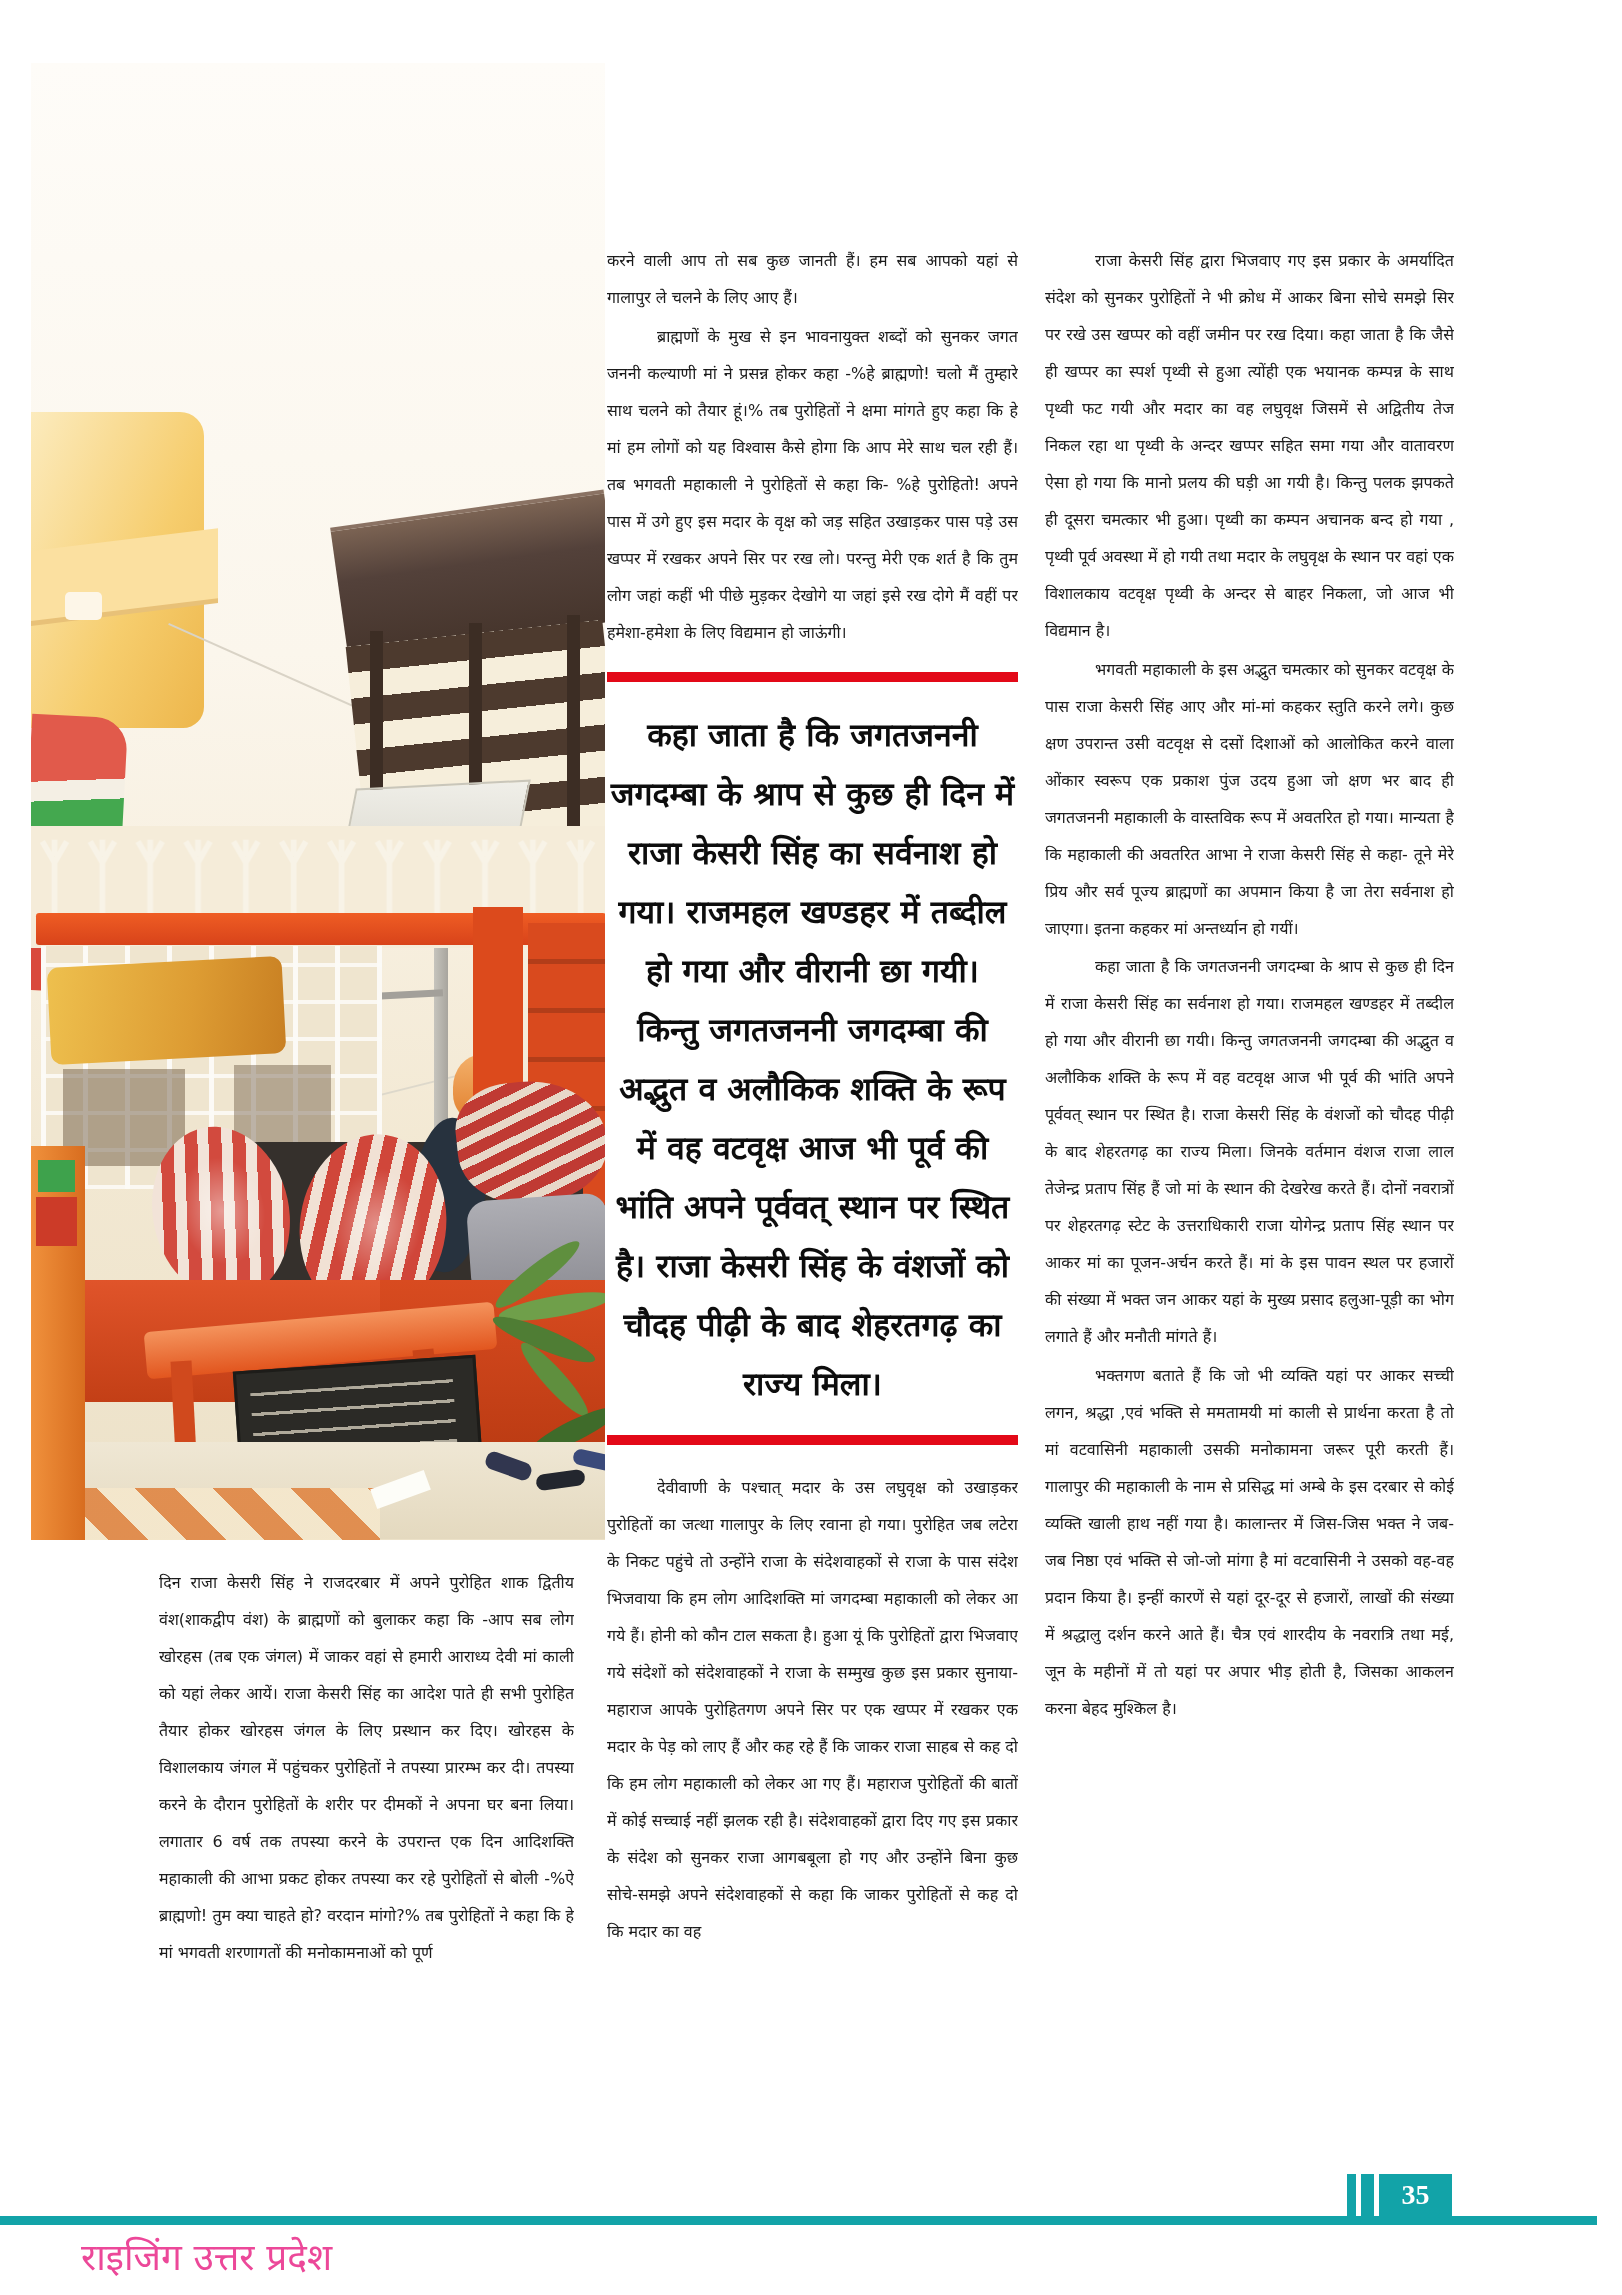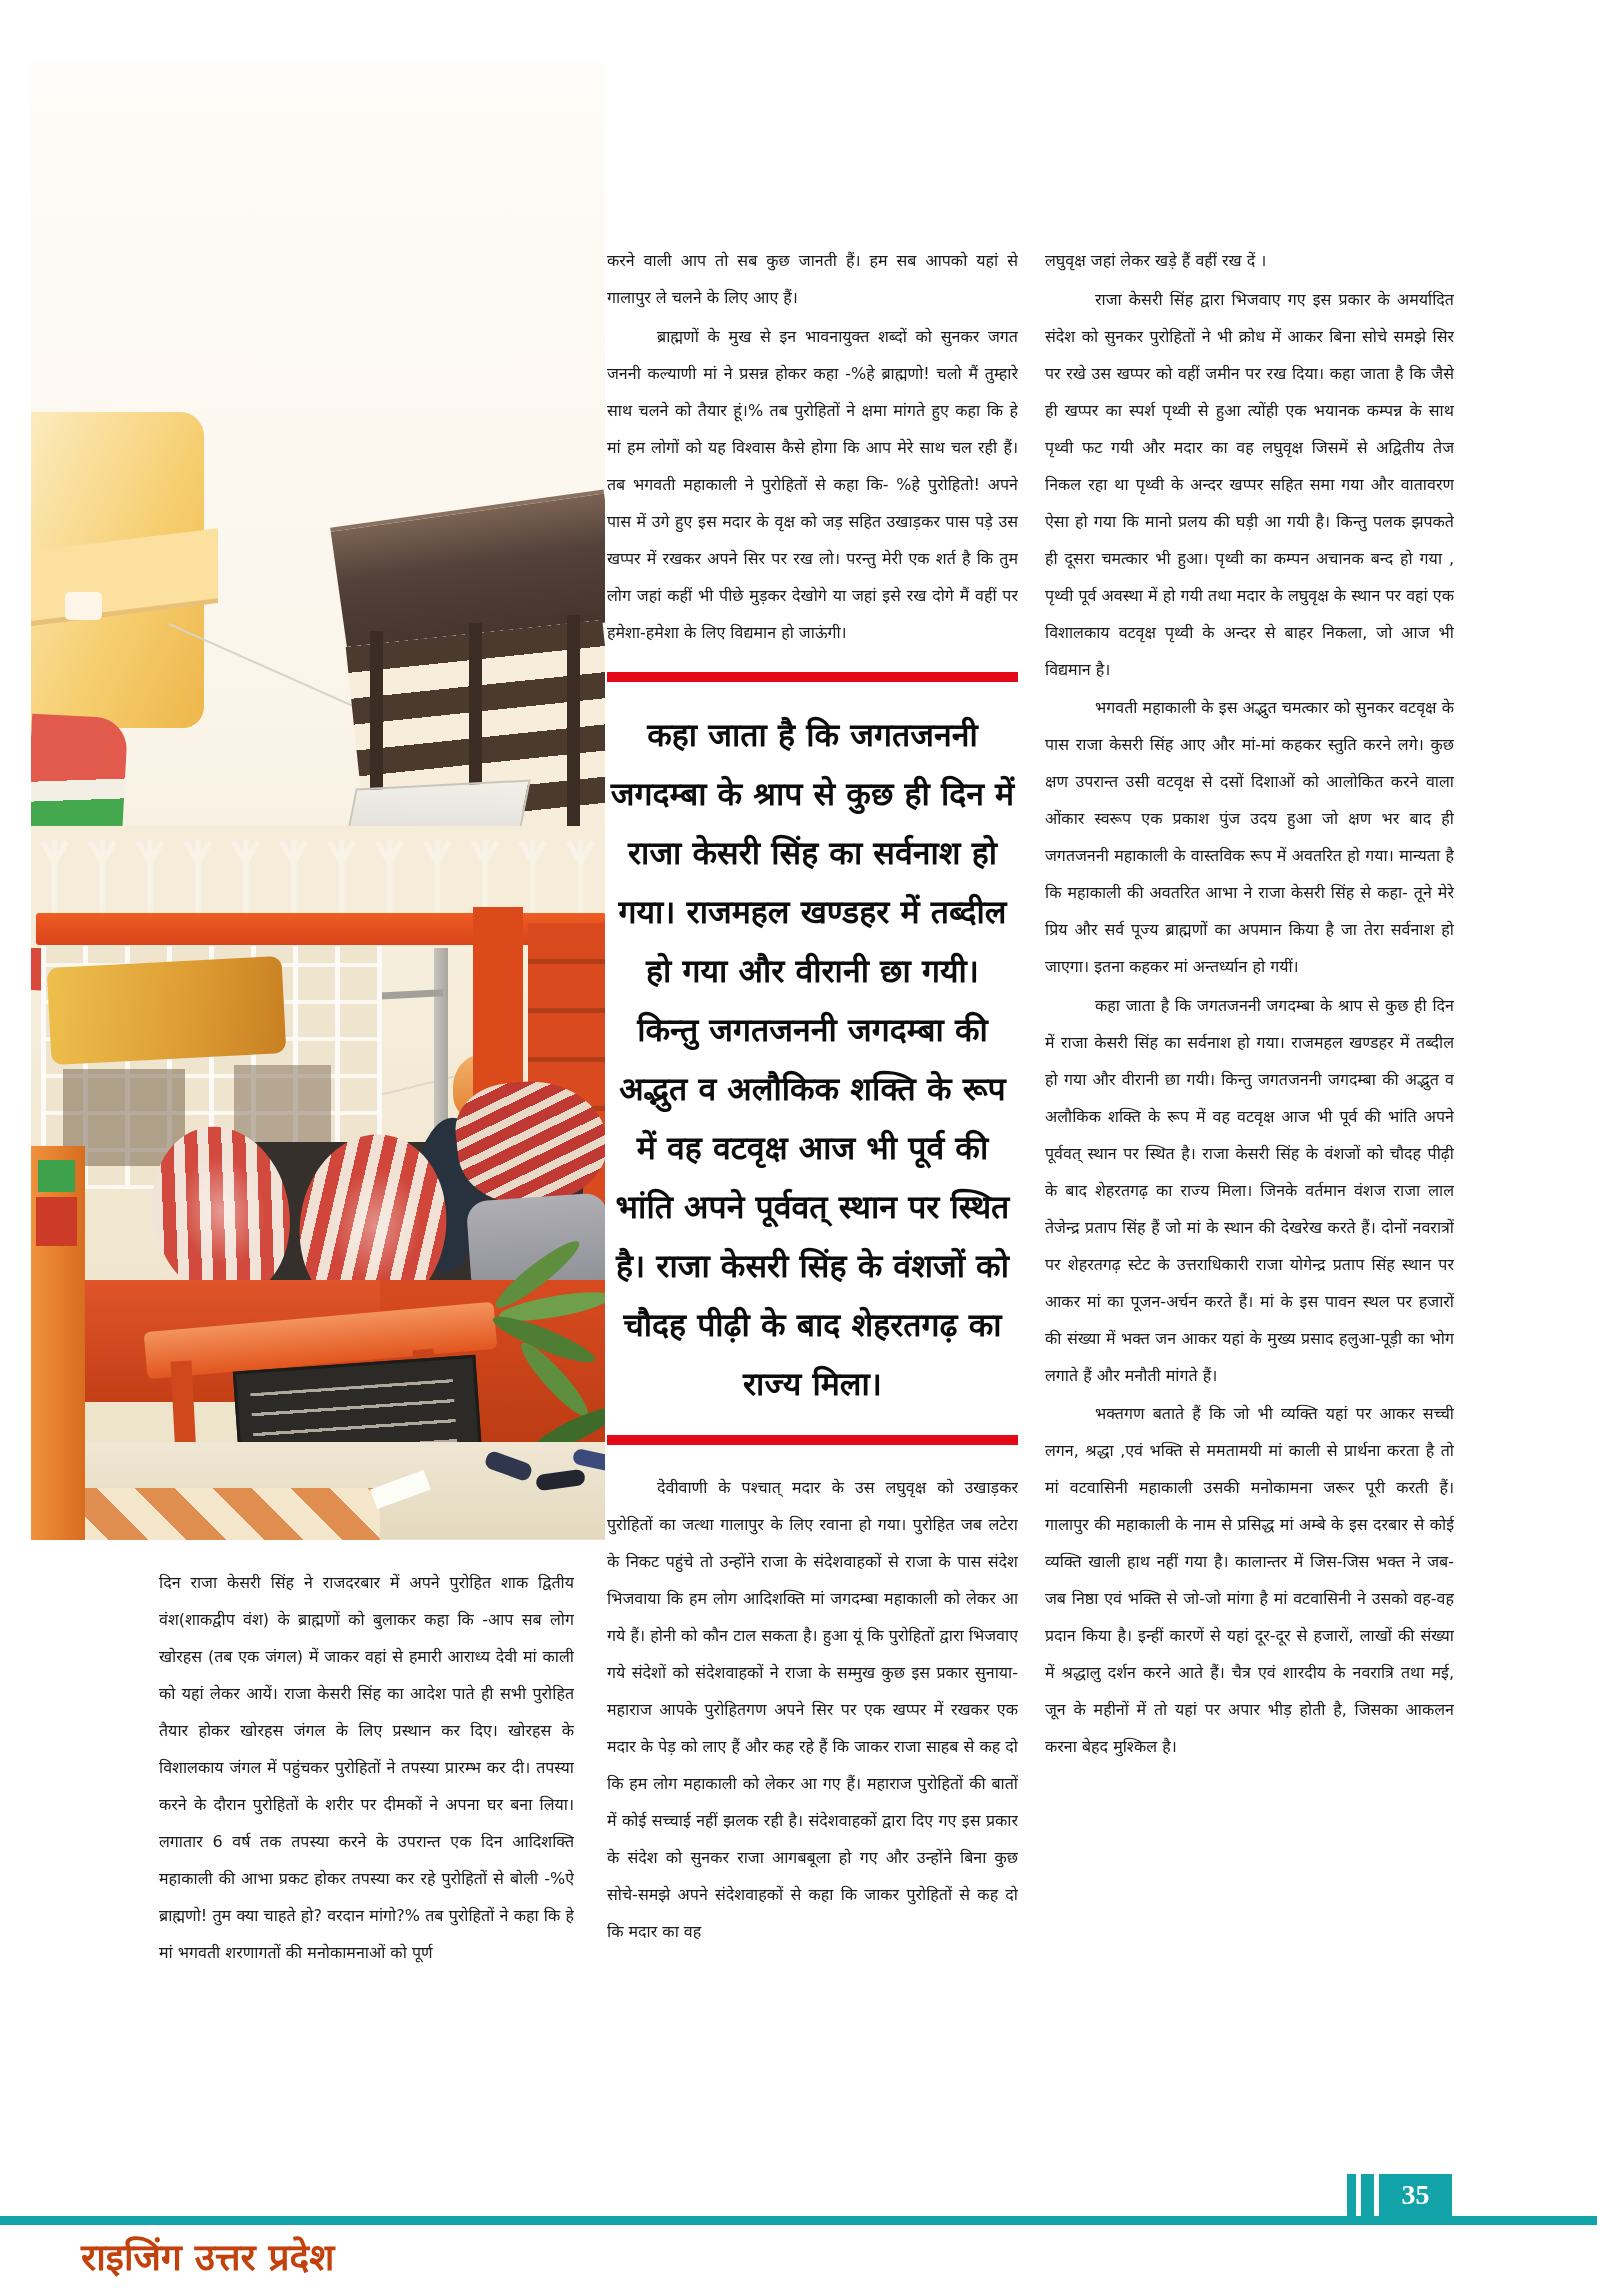--- a/index.html
+++ b/index.html
@@ -19,21 +19,21 @@
   .pq-text{margin:0;font-size:32px;line-height:59px;font-weight:700;text-align:center;color:#0d0d0d;}
 
   
   .footer-rule{position:absolute;left:0;top:2216px;width:1597px;height:9px;background:#12a3a8;}
   .accent-bar{position:absolute;top:2174px;height:42px;background:#12a3a8;}
   .b1{left:1347px;width:9px;}
   .b2{left:1361px;width:13px;}
   .page-badge{position:absolute;left:1379px;top:2174px;width:73px;height:42px;background:#12a3a8;
               display:flex;align-items:center;justify-content:center;font-family:Liberation Serif, serif;}
   .page-badge span{color:#ffffff;font-size:28px;font-weight:700;}
-  .footer-brand{position:absolute;left:81px;top:2230px;font-size:37px;font-weight:700;color:#c2410c;}
+  .footer-brand{position:absolute;left:81px;top:2230px;font-size:37px;font-weight:400;color:#ec4899;}
 
   
   .photo{position:absolute;left:31px;top:63px;width:574px;height:1477px;overflow:hidden;background:#fdfbf6;}
   .photo *{position:absolute;}
   .ph-sky{left:0;top:0;width:574px;height:1477px;
           background:linear-gradient(180deg,#fefcf8 0%,#fbf6ec 40%,#f7efdf 58%,#f2e8d2 75%,#ece1c8 100%);}
   .ph-tower{left:-6.5px;top:349px;width:179px;height:316px;border-radius:0 24px 21px 0;
             background:linear-gradient(115deg,#fcecc0,#f6cd6d 60%,#edb64b);}
   .ph-ledge{left:-6.5px;top:477px;width:193px;height:70px;background:#fbe0a0;transform:skewY(-7deg);
             box-shadow:0 4.9px 0 #e8c178;}
@@ -199,21 +199,20 @@
   <div class="col col-mid">
     <p class="para">करने वाली आप तो सब कुछ जानती हैं। हम सब आपको यहां से गालापुर ले चलने के लिए आए हैं।</p>
     <p class="para indent">ब्राह्मणों के मुख से इन भावनायुक्त शब्दों को सुनकर जगत जननी कल्याणी मां ने प्रसन्न होकर कहा -%हे ब्राह्मणो! चलो मैं तुम्हारे साथ चलने को तैयार हूं।% तब पुरोहितों ने क्षमा मांगते हुए कहा कि हे मां हम लोगों को यह विश्वास कैसे होगा कि आप मेरे साथ चल रही हैं। तब भगवती महाकाली ने पुरोहितों से कहा कि- %हे पुरोहितो! अपने पास में उगे हुए इस मदार के वृक्ष को जड़ सहित उखाड़कर पास पड़े उस खप्पर में रखकर अपने सिर पर रख लो। परन्तु मेरी एक शर्त है कि तुम लोग जहां कहीं भी पीछे मुड़कर देखोगे या जहां इसे रख दोगे मैं वहीं पर हमेशा-हमेशा के लिए विद्यमान हो जाऊंगी।</p>
     <div class="pullquote">
       <p class="pq-text">कहा जाता है कि जगतजननी जगदम्बा के श्राप से कुछ ही दिन में राजा केसरी सिंह का सर्वनाश हो गया। राजमहल खण्डहर में तब्दील हो गया और वीरानी छा गयी। किन्तु जगतजननी जगदम्बा की अद्भुत व अलौकिक शक्ति के रूप में वह वटवृक्ष आज भी पूर्व की भांति अपने पूर्ववत् स्थान पर स्थित है। राजा केसरी सिंह के वंशजों को चौदह पीढ़ी के बाद शेहरतगढ़ का राज्य मिला।</p>
     </div>
     <p class="para indent">देवीवाणी के पश्चात् मदार के उस लघुवृक्ष को उखाड़कर पुरोहितों का जत्था गालापुर के लिए रवाना हो गया। पुरोहित जब लटेरा के निकट पहुंचे तो उन्होंने राजा के संदेशवाहकों से राजा के पास संदेश भिजवाया कि हम लोग आदिशक्ति मां जगदम्बा महाकाली को लेकर आ गये हैं। होनी को कौन टाल सकता है। हुआ यूं कि पुरोहितों द्वारा भिजवाए गये संदेशों को संदेशवाहकों ने राजा के सम्मुख कुछ इस प्रकार सुनाया-महाराज आपके पुरोहितगण अपने सिर पर एक खप्पर में रखकर एक मदार के पेड़ को लाए हैं और कह रहे हैं कि जाकर राजा साहब से कह दो कि हम लोग महाकाली को लेकर आ गए हैं। महाराज पुरोहितों की बातों में कोई सच्चाई नहीं झलक रही है। संदेशवाहकों द्वारा दिए गए इस प्रकार के संदेश को सुनकर राजा आगबबूला हो गए और उन्होंने बिना कुछ सोचे-समझे अपने संदेशवाहकों से कहा कि जाकर पुरोहितों से कह दो कि मदार का वह</p>
   </div>
 
   <div class="col col-right">
-    <p class="para">लघुवृक्ष जहां लेकर खड़े हैं वहीं रख दें ।</p>
     <p class="para indent">राजा केसरी सिंह द्वारा भिजवाए गए इस प्रकार के अमर्यादित संदेश को सुनकर पुरोहितों ने भी क्रोध में आकर बिना सोचे समझे सिर पर रखे उस खप्पर को वहीं जमीन पर रख दिया। कहा जाता है कि जैसे ही खप्पर का स्पर्श पृथ्वी से हुआ त्योंही एक भयानक कम्पन्न के साथ पृथ्वी फट गयी और मदार का वह लघुवृक्ष जिसमें से अद्वितीय तेज निकल रहा था पृथ्वी के अन्दर खप्पर सहित समा गया और वातावरण ऐसा हो गया कि मानो प्रलय की घड़ी आ गयी है। किन्तु पलक झपकते ही दूसरा चमत्कार भी हुआ। पृथ्वी का कम्पन अचानक बन्द हो गया , पृथ्वी पूर्व अवस्था में हो गयी तथा मदार के लघुवृक्ष के स्थान पर वहां एक विशालकाय वटवृक्ष पृथ्वी के अन्दर से बाहर निकला, जो आज भी विद्यमान है।</p>
     <p class="para indent">भगवती महाकाली के इस अद्भुत चमत्कार को सुनकर वटवृक्ष के पास राजा केसरी सिंह आए और मां-मां कहकर स्तुति करने लगे। कुछ क्षण उपरान्त उसी वटवृक्ष से दसों दिशाओं को आलोकित करने वाला ओंकार स्वरूप एक प्रकाश पुंज उदय हुआ जो क्षण भर बाद ही जगतजननी महाकाली के वास्तविक रूप में अवतरित हो गया। मान्यता है कि महाकाली की अवतरित आभा ने राजा केसरी सिंह से कहा- तूने मेरे प्रिय और सर्व पूज्य ब्राह्मणों का अपमान किया है जा तेरा सर्वनाश हो जाएगा। इतना कहकर मां अन्तर्ध्यान हो गयीं।</p>
     <p class="para indent">कहा जाता है कि जगतजननी जगदम्बा के श्राप से कुछ ही दिन में राजा केसरी सिंह का सर्वनाश हो गया। राजमहल खण्डहर में तब्दील हो गया और वीरानी छा गयी। किन्तु जगतजननी जगदम्बा की अद्भुत व अलौकिक शक्ति के रूप में वह वटवृक्ष आज भी पूर्व की भांति अपने पूर्ववत् स्थान पर स्थित है। राजा केसरी सिंह के वंशजों को चौदह पीढ़ी के बाद शेहरतगढ़ का राज्य मिला। जिनके वर्तमान वंशज राजा लाल तेजेन्द्र प्रताप सिंह हैं जो मां के स्थान की देखरेख करते हैं। दोनों नवरात्रों पर शेहरतगढ़ स्टेट के उत्तराधिकारी राजा योगेन्द्र प्रताप सिंह स्थान पर आकर मां का पूजन-अर्चन करते हैं। मां के इस पावन स्थल पर हजारों की संख्या में भक्त जन आकर यहां के मुख्य प्रसाद हलुआ-पूड़ी का भोग लगाते हैं और मनौती मांगते हैं।</p>
     <p class="para indent">भक्तगण बताते हैं कि जो भी व्यक्ति यहां पर आकर सच्ची लगन, श्रद्धा ,एवं भक्ति से ममतामयी मां काली से प्रार्थना करता है तो मां वटवासिनी महाकाली उसकी मनोकामना जरूर पूरी करती हैं। गालापुर की महाकाली के नाम से प्रसिद्ध मां अम्बे के इस दरबार से कोई व्यक्ति खाली हाथ नहीं गया है। कालान्तर में जिस-जिस भक्त ने जब-जब निष्ठा एवं भक्ति से जो-जो मांगा है मां वटवासिनी ने उसको वह-वह प्रदान किया है। इन्हीं कारणें से यहां दूर-दूर से हजारों, लाखों की संख्या में श्रद्धालु दर्शन करने आते हैं। चैत्र एवं शारदीय के नवरात्रि तथा मई, जून के महीनों में तो यहां पर अपार भीड़ होती है, जिसका आकलन करना बेहद मुश्किल है।</p>
   </div>
 
   <div class="footer-rule"></div>
   <div class="accent-bar b1"></div>
   <div class="accent-bar b2"></div>
   <div class="page-badge">

